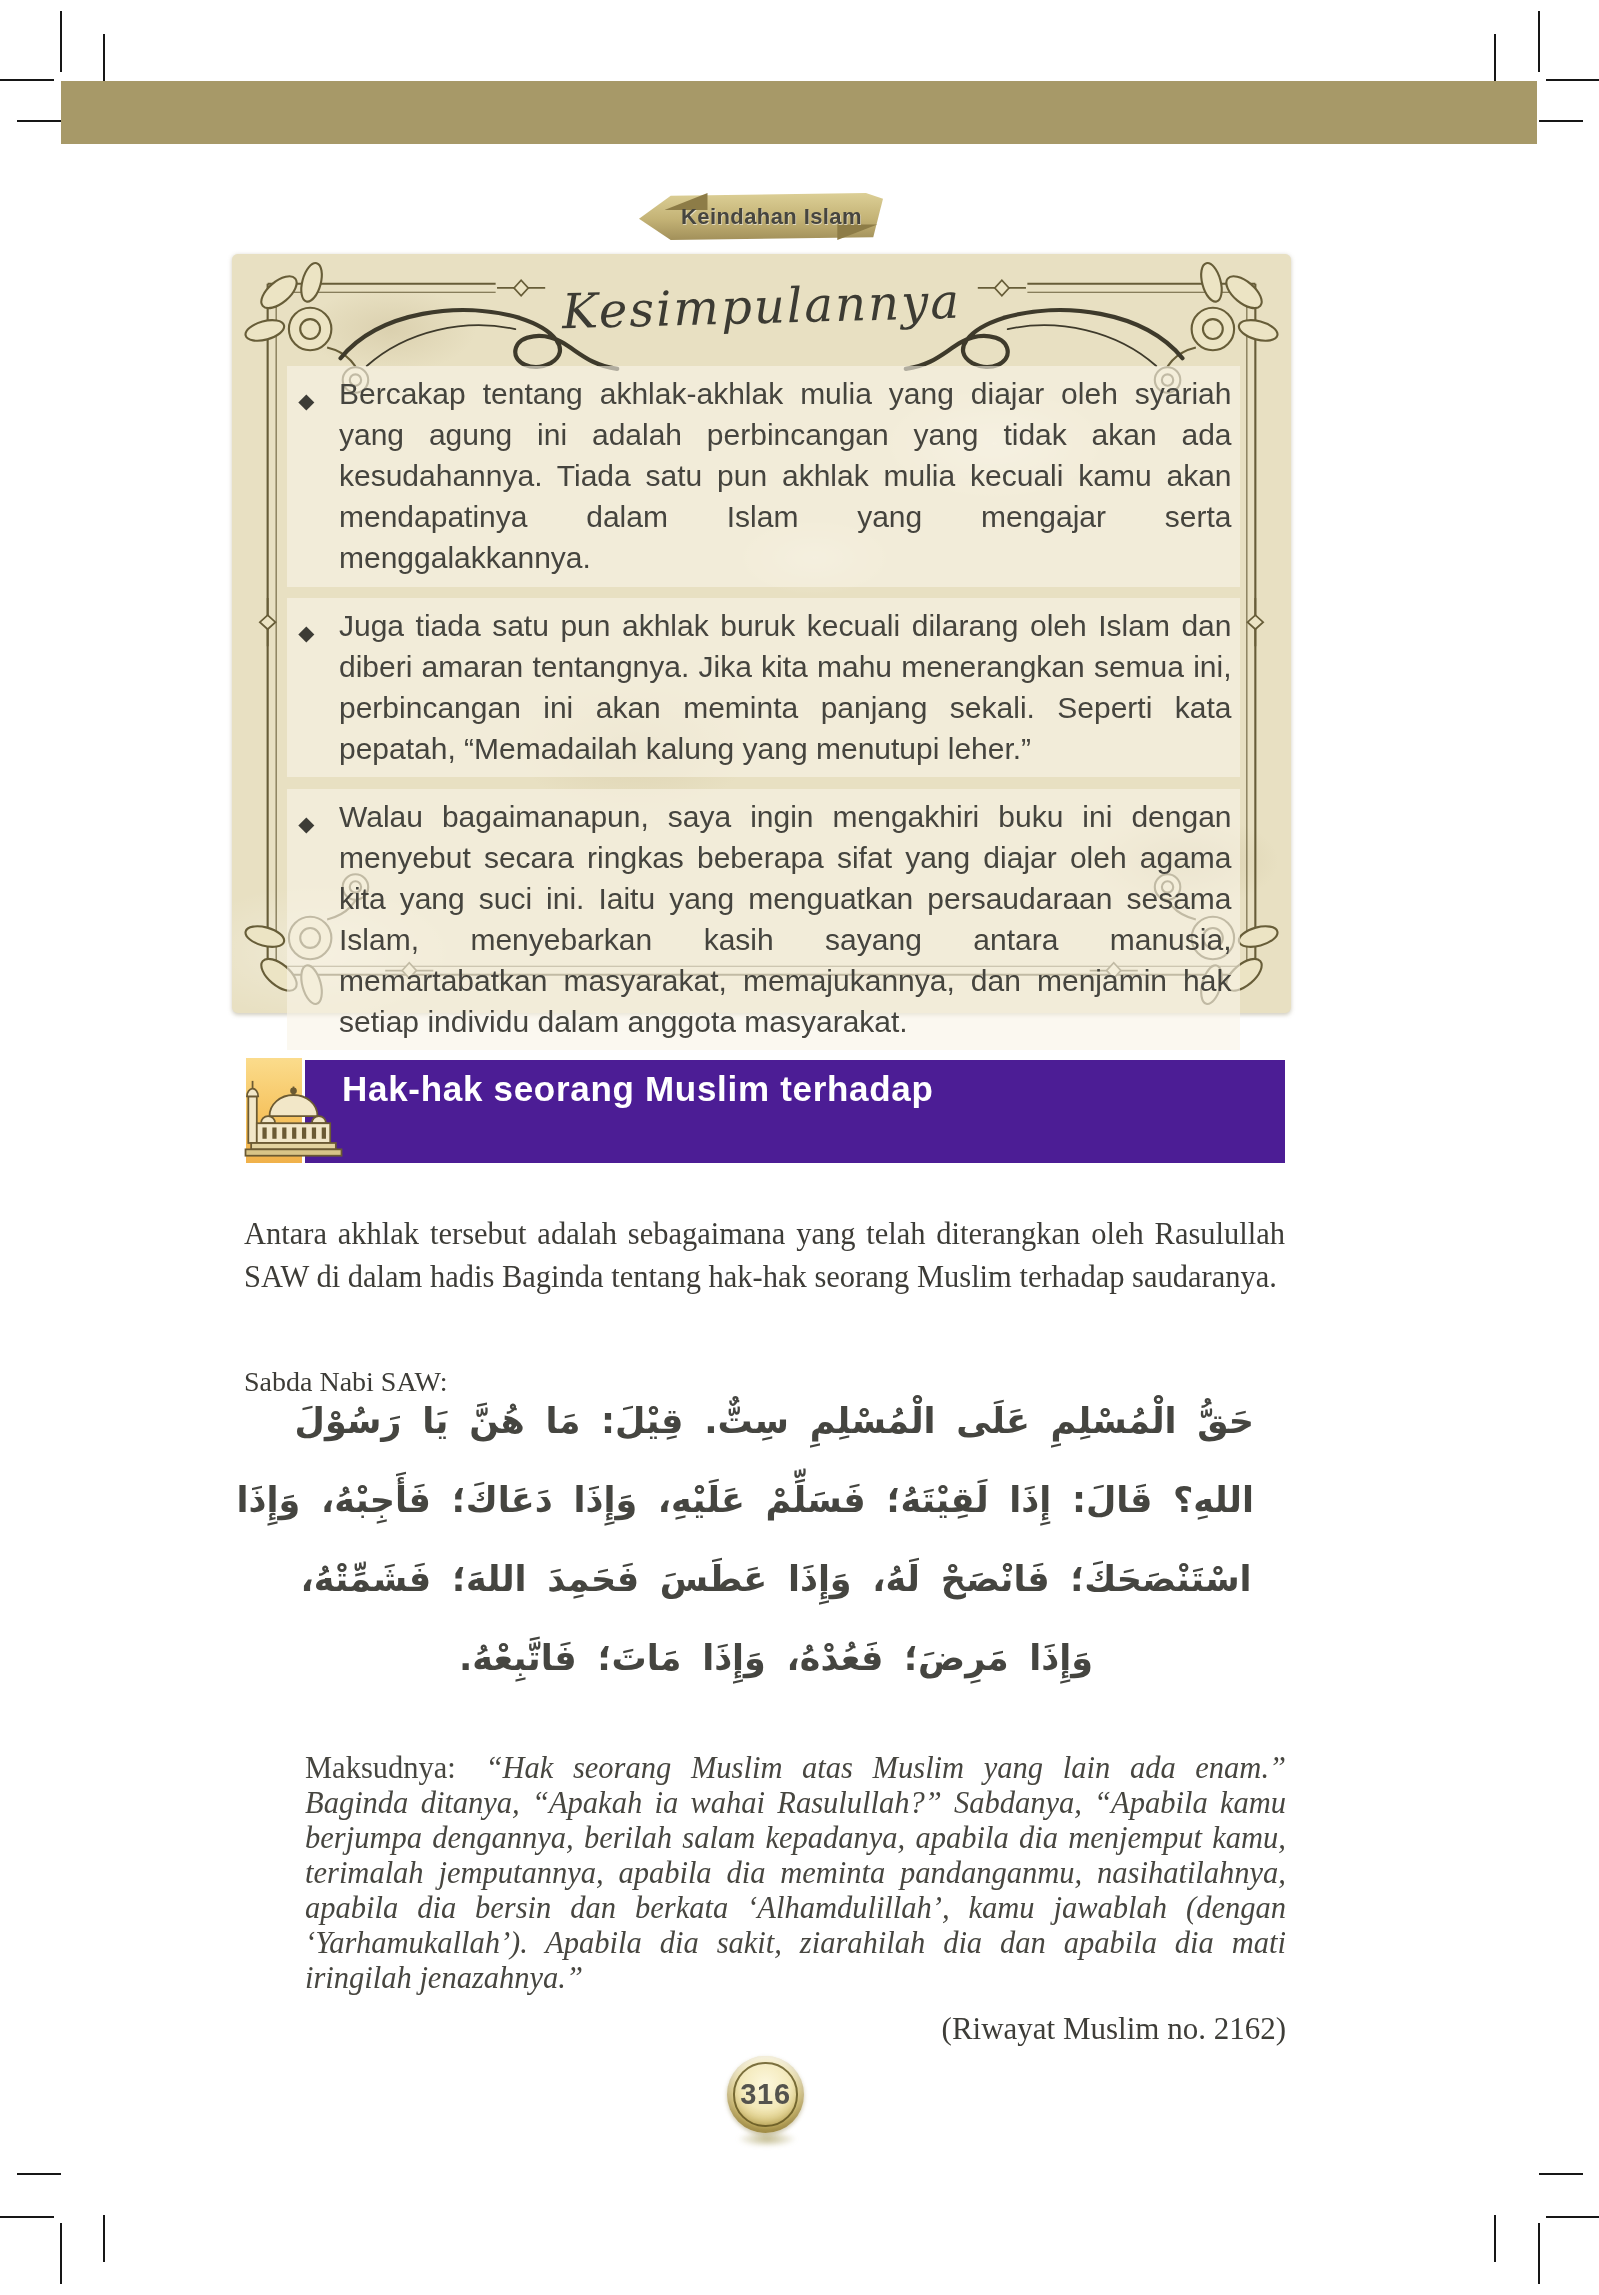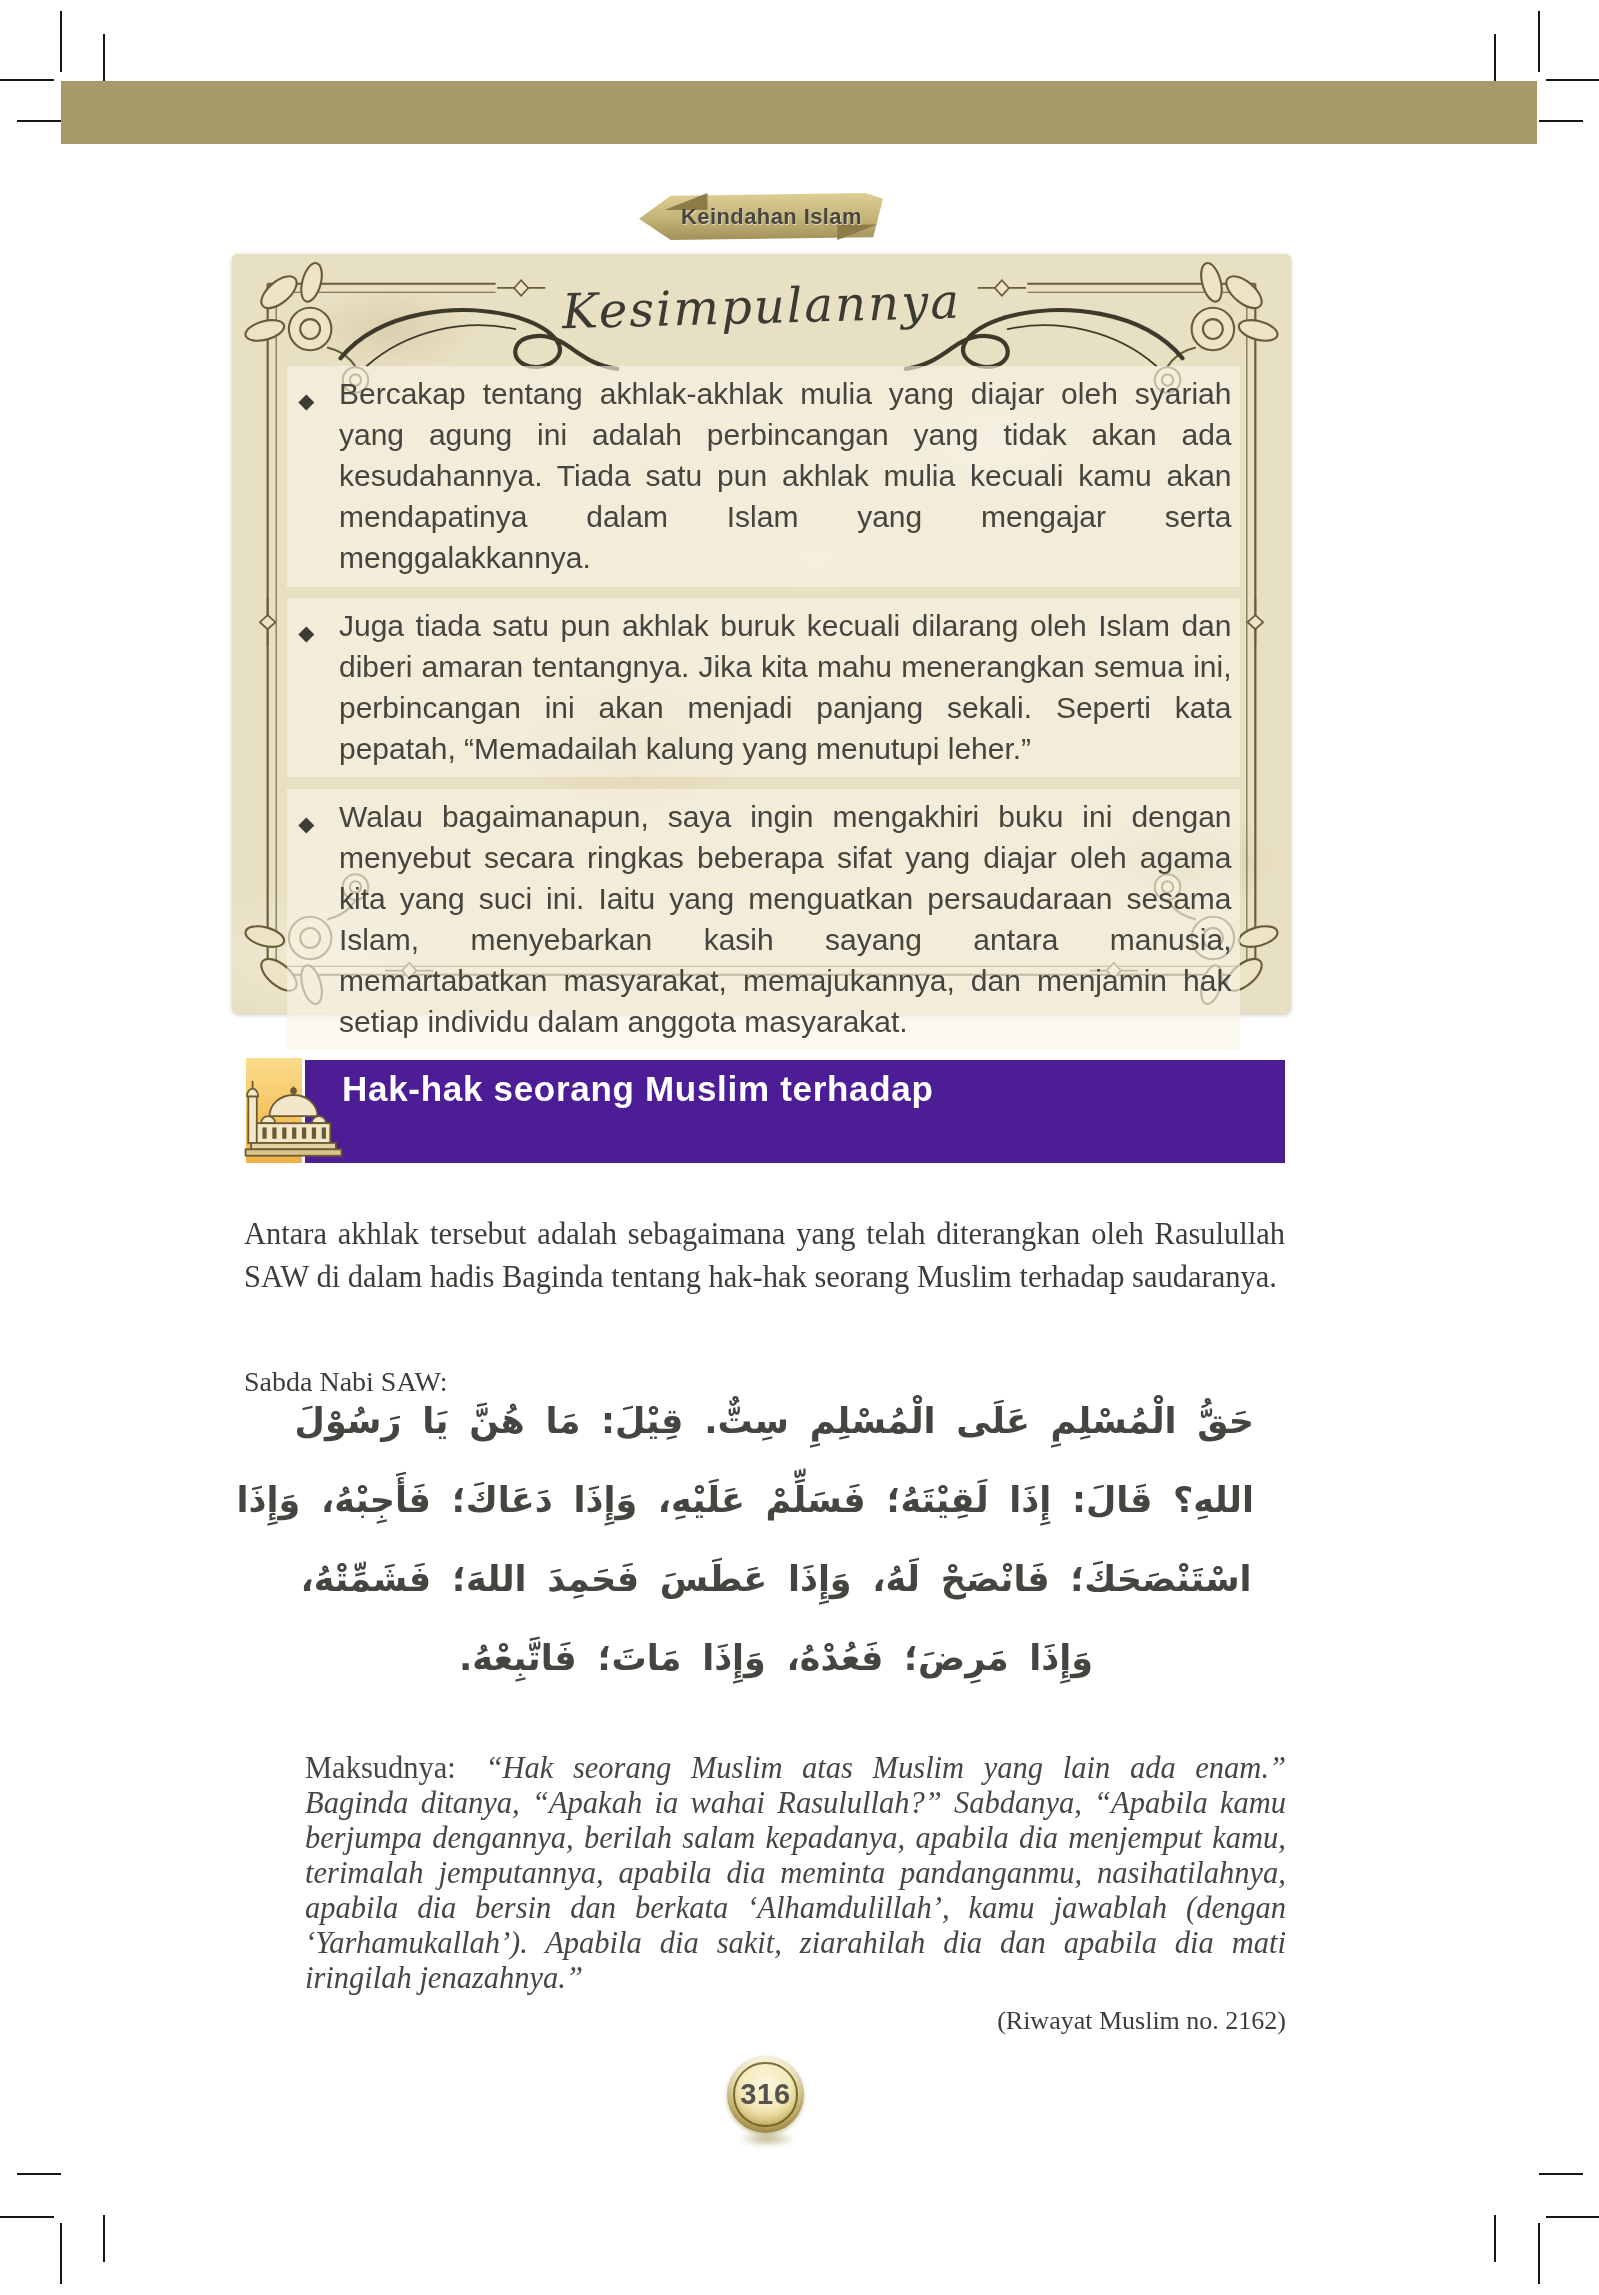--- a/index.html
+++ b/index.html
@@ -108,21 +108,21 @@
   .arabic .aline{height:79px;line-height:79px;text-align:center;white-space:nowrap;}
   .translation{
     position:absolute;left:305px;top:1720px;width:981px;
     font-family:"Liberation Serif",serif;font-size:30.5px;line-height:35px;
     text-align:justify;color:#474640;
   }
   .translation .t-label{font-style:normal;padding-right:10px;}
   .translation .t-text{font-style:italic;}
   .citation{
     position:absolute;left:305px;top:1980px;width:981px;text-align:right;
-    font-family:"Liberation Serif",serif;font-size:26px;color:#3e3d38;
+    font-family:"Liberation Serif",serif;font-size:31px;color:#3e3d38;
   }
   
   .badge-shadow{
     position:absolute;left:737px;top:2131px;width:60px;height:15.6px;
     background:radial-gradient(ellipse at center,rgba(140,125,40,.55),transparent 70%);
     filter:blur(2.1px);
   }
   .badge{
     position:absolute;left:727px;top:2056px;width:77px;height:77px;
     border-radius:50%;
@@ -226,21 +226,21 @@
 
   <div class="sum-title">Kesimpulannya</div>
 
   <ul class="bullets">
     <li>
       <span class="diamond">◆</span>
       <span>Bercakap tentang akhlak-akhlak mulia yang diajar oleh syariah yang agung ini adalah perbincangan yang tidak akan ada kesudahannya. Tiada satu pun akhlak mulia kecuali kamu akan mendapatinya dalam Islam yang mengajar serta menggalakkannya.</span>
     </li>
     <li>
       <span class="diamond">◆</span>
-      <span>Juga tiada satu pun akhlak buruk kecuali dilarang oleh Islam dan diberi amaran tentangnya. Jika kita mahu menerangkan semua ini, perbincangan ini akan menjadi panjang sekali. Seperti kata pepatah, “Memadailah kalung yang menutupi leher.”</span>
+      <span>Juga tiada satu pun akhlak buruk kecuali dilarang oleh Islam dan diberi amaran tentangnya. Jika kita mahu menerangkan semua ini, perbincangan ini akan meminta panjang sekali. Seperti kata pepatah, “Memadailah kalung yang menutupi leher.”</span>
     </li>
     <li>
       <span class="diamond">◆</span>
       <span>Walau bagaimanapun, saya ingin mengakhiri buku ini dengan menyebut secara ringkas beberapa sifat yang diajar oleh agama kita yang suci ini. Iaitu yang menguatkan persaudaraan sesama Islam, menyebarkan kasih sayang antara manusia, memartabatkan masyarakat, memajukannya, dan menjamin hak setiap individu dalam anggota masyarakat.</span>
     </li>
   </ul>
 </div>
 
 <div class="banner">
   <div>Hak-hak seorang Muslim terhadap</div>

